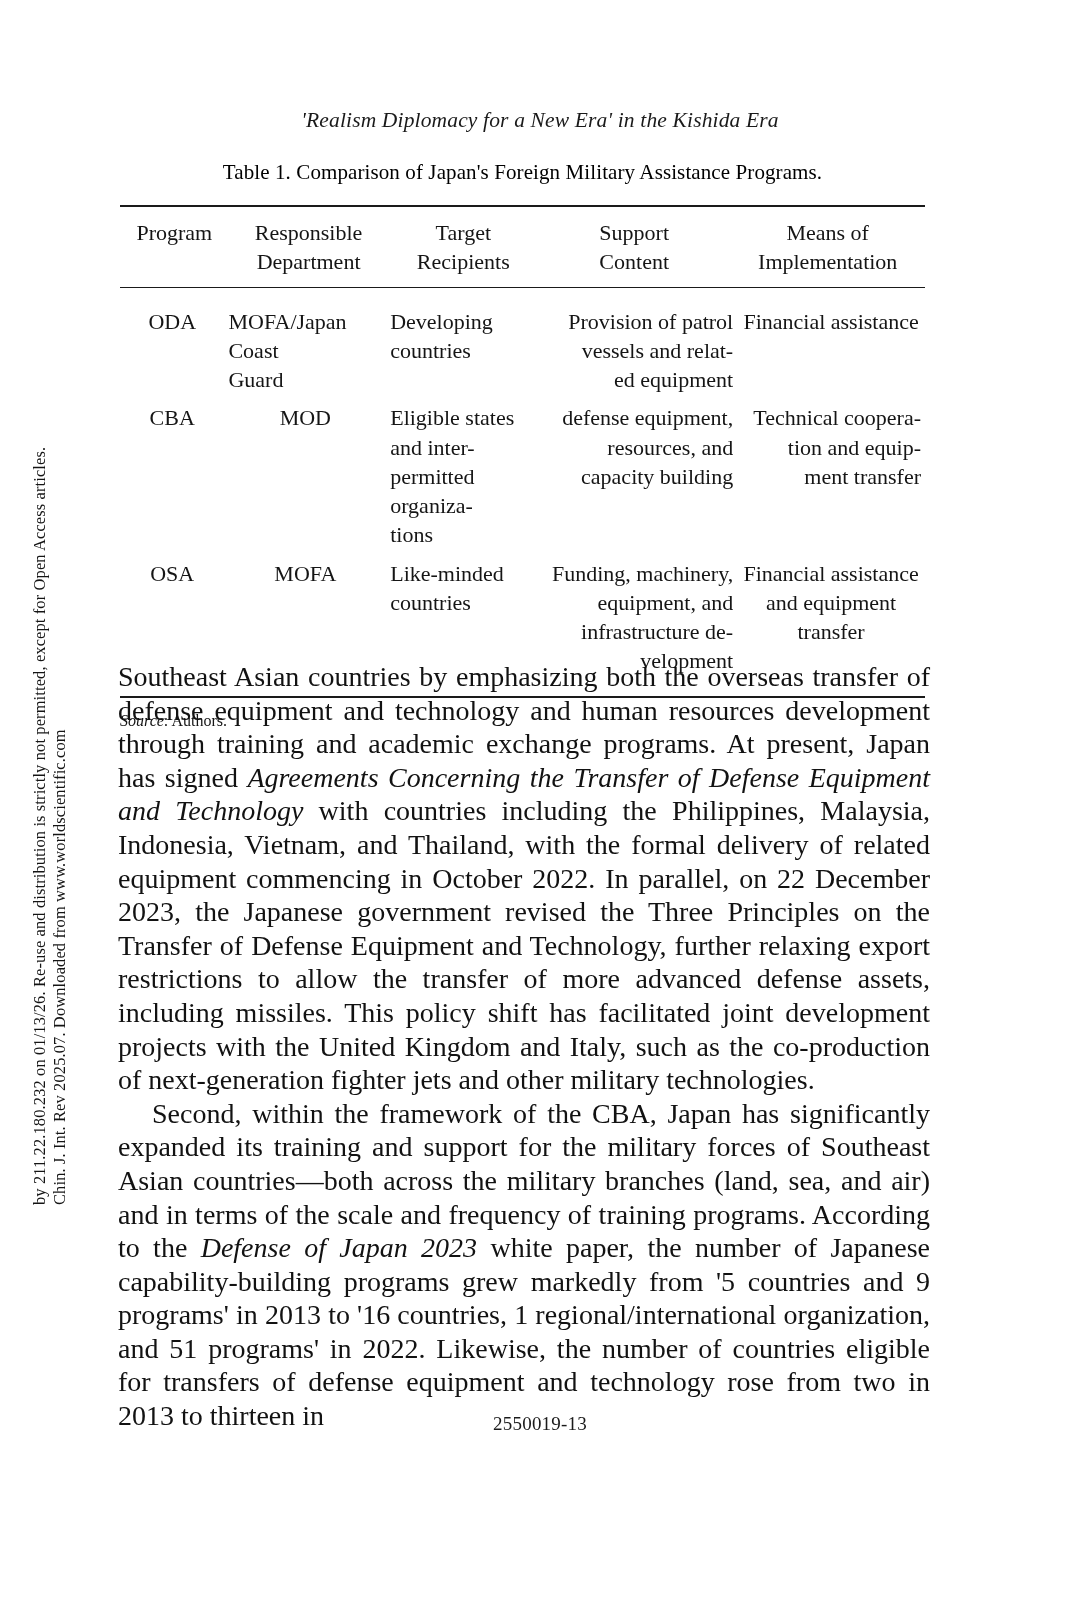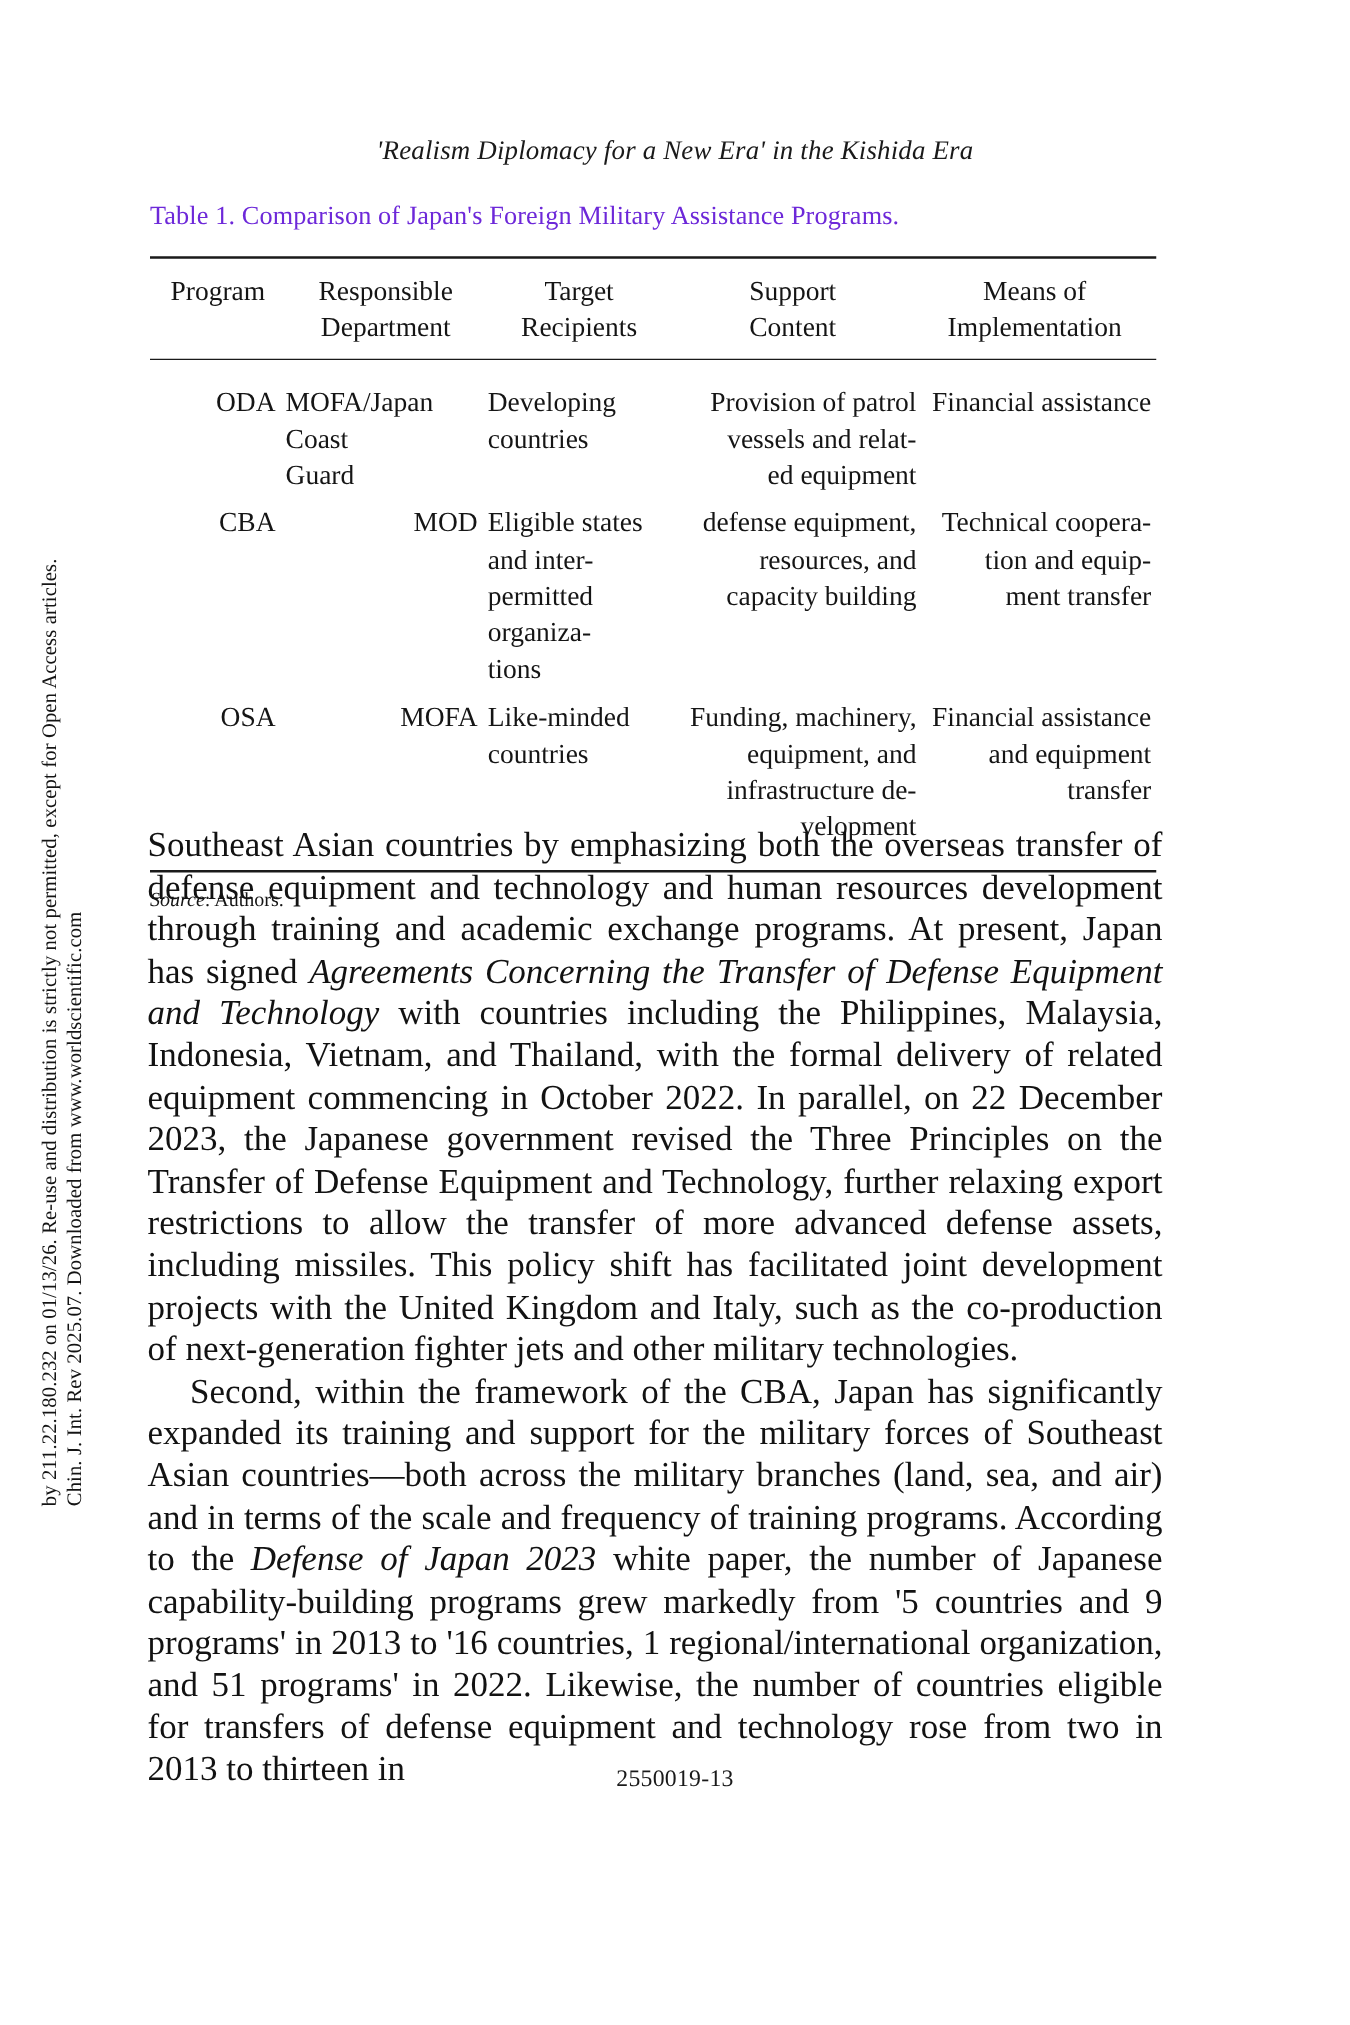--- a/index.html
+++ b/index.html
@@ -64,25 +64,25 @@
   }
 
   
   .table-block {
     position: absolute;
     left: 120px;
     top: 160px;
     width: 805px;
   }
   .table-caption {
-    text-align: left;
+    text-align: center;
     font-size: 21px;
     margin-bottom: 20px;
     letter-spacing: 0.1px;
-    color: #6d28d9;
+    color: #000000;
   }
   .rule-thick {
     border-top: 2.4px solid #1a1a1a;
     width: 100%;
     height: 0;
   }
   .rule-thin {
     border-top: 1.6px solid #1a1a1a;
     width: 100%;
     height: 0;
@@ -111,21 +111,21 @@
   .col-support  { width: 205px; }
   .col-means    { width: 195px; }
 
   th.col-program { text-align: left; }
 
   
   .cell-center-hang {
     text-align: left;
     padding-right: 8px;
   }
-  .cell-left { text-align: right; }
+  .cell-left { text-align: center; }
   .cell-hang-support { text-align: right; padding-right: 14px; }
   .cell-hang-means   { text-align: right; padding-right: 2px; }
 
   .spacer-row td { padding: 0; height: 6px; }
 
   .source-line {
     margin-top: 14px;
     font-size: 16px;
     color: #151515;
   }

